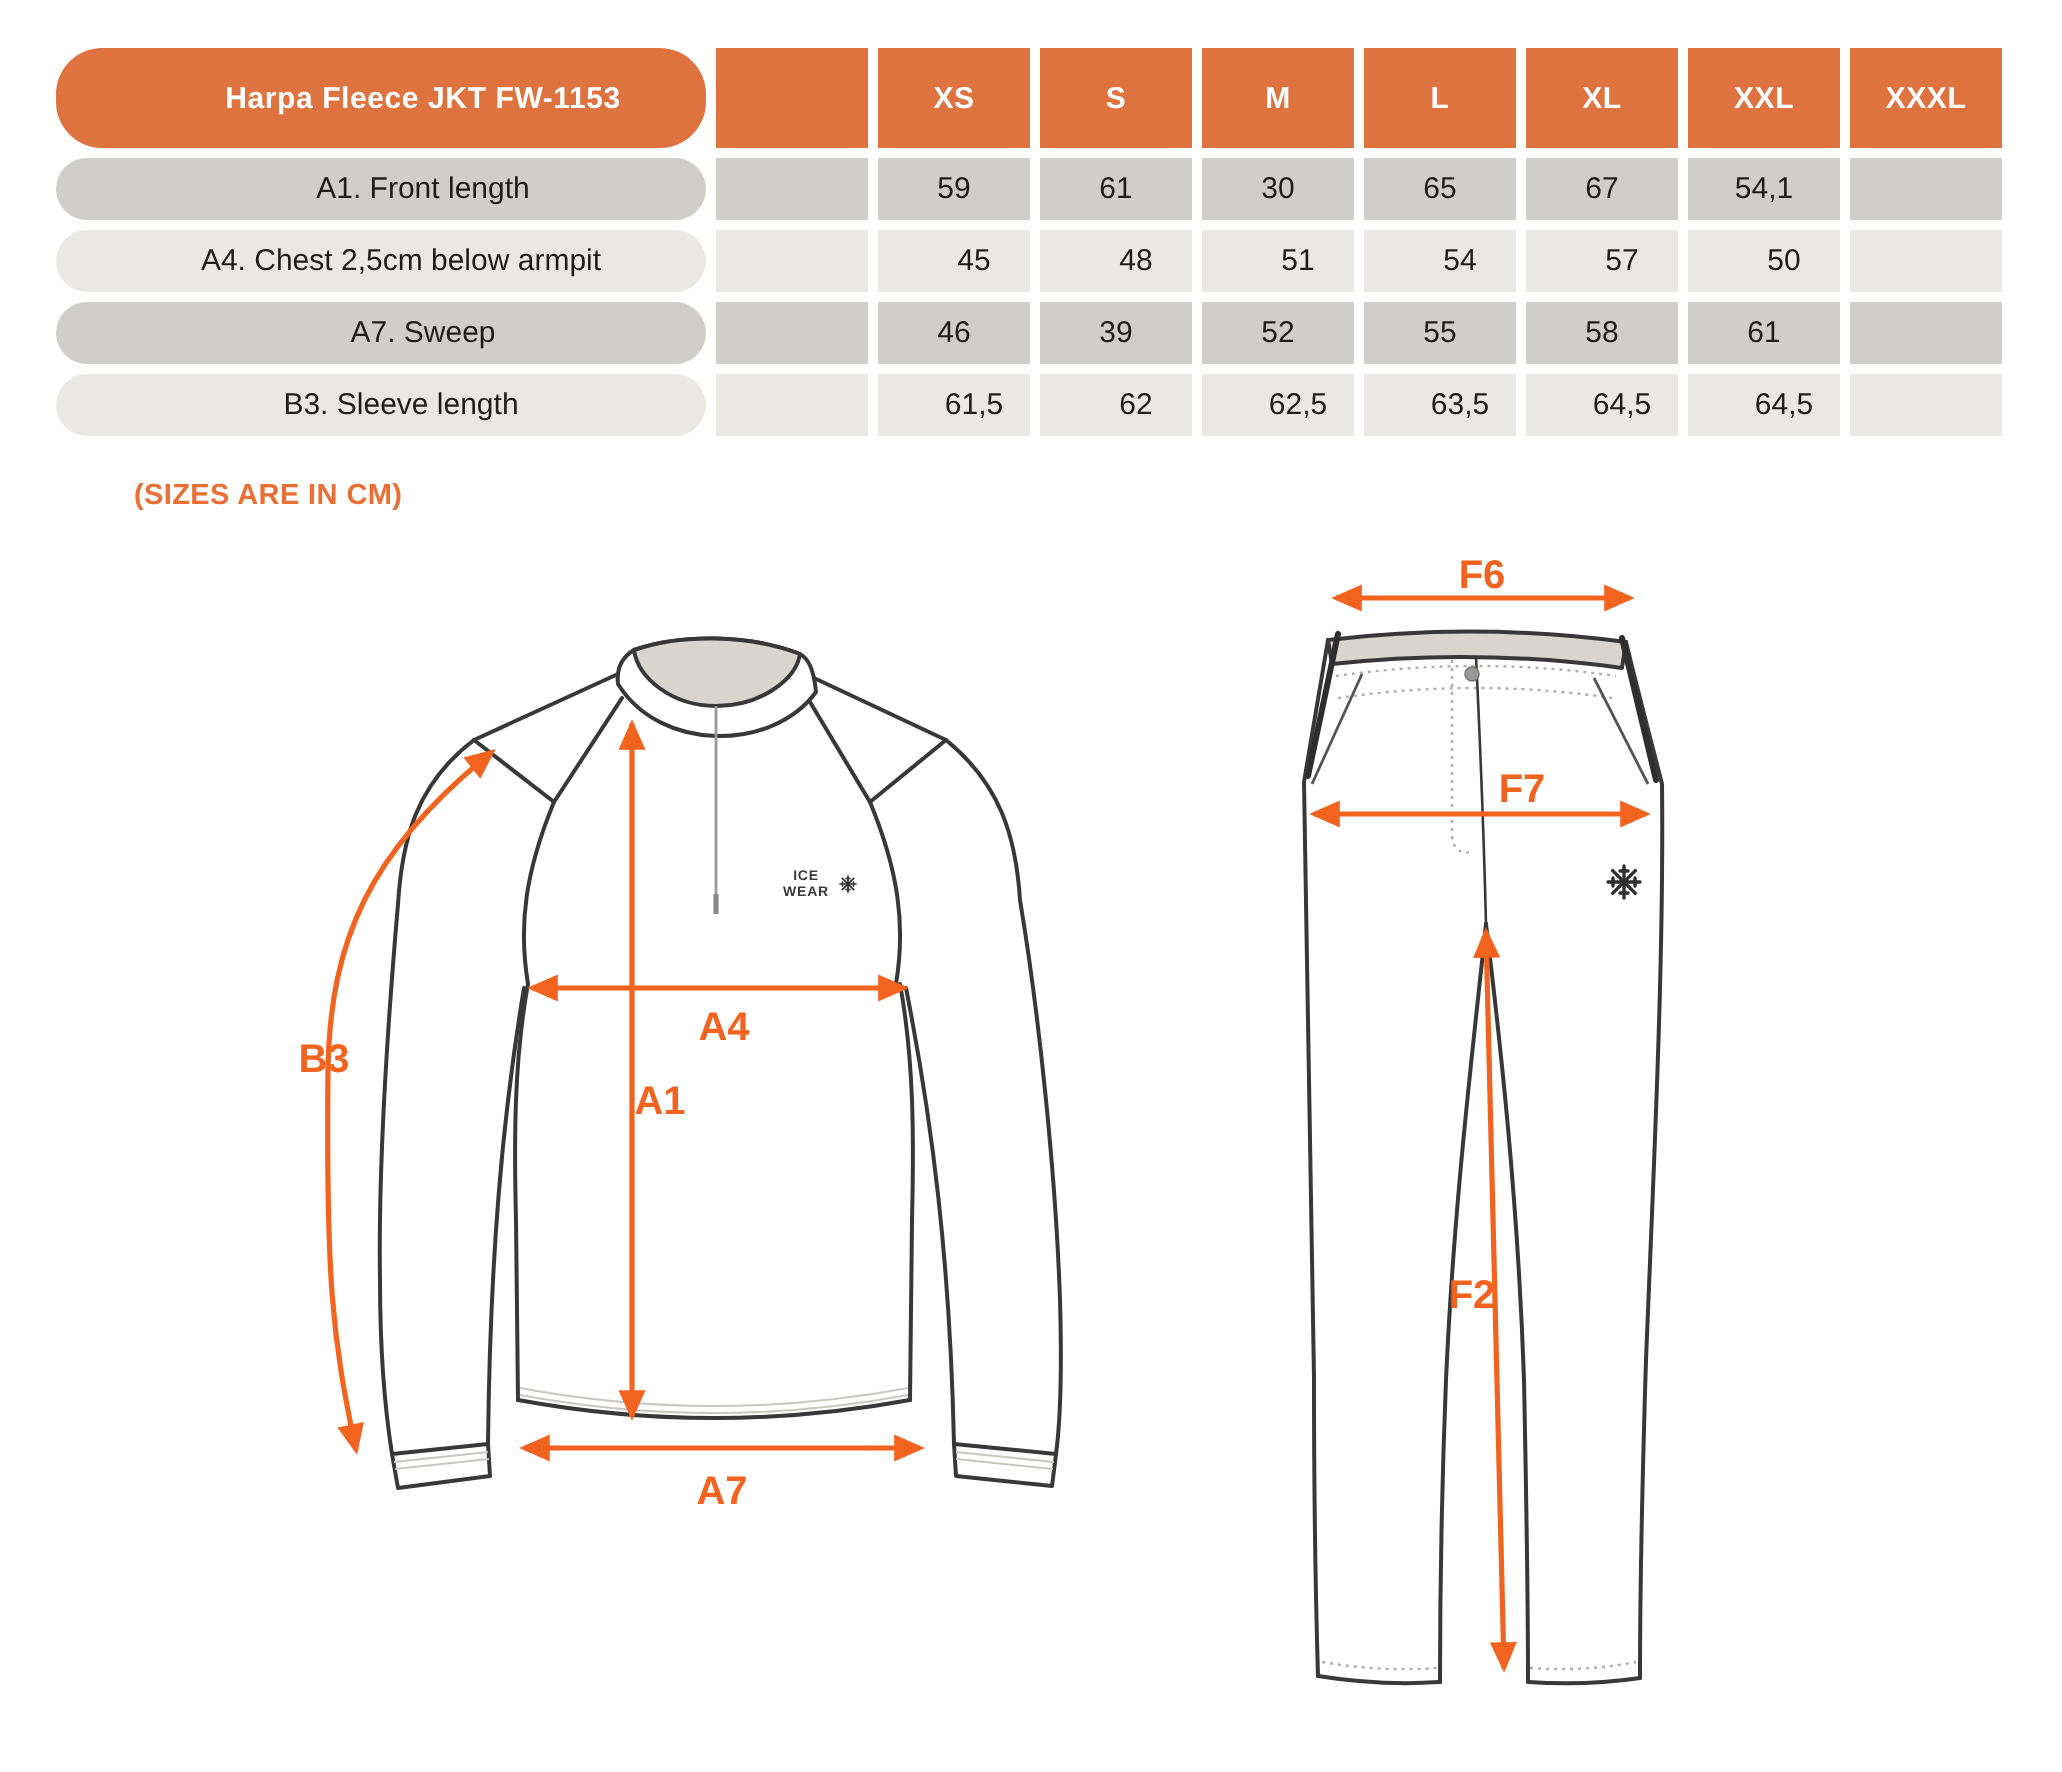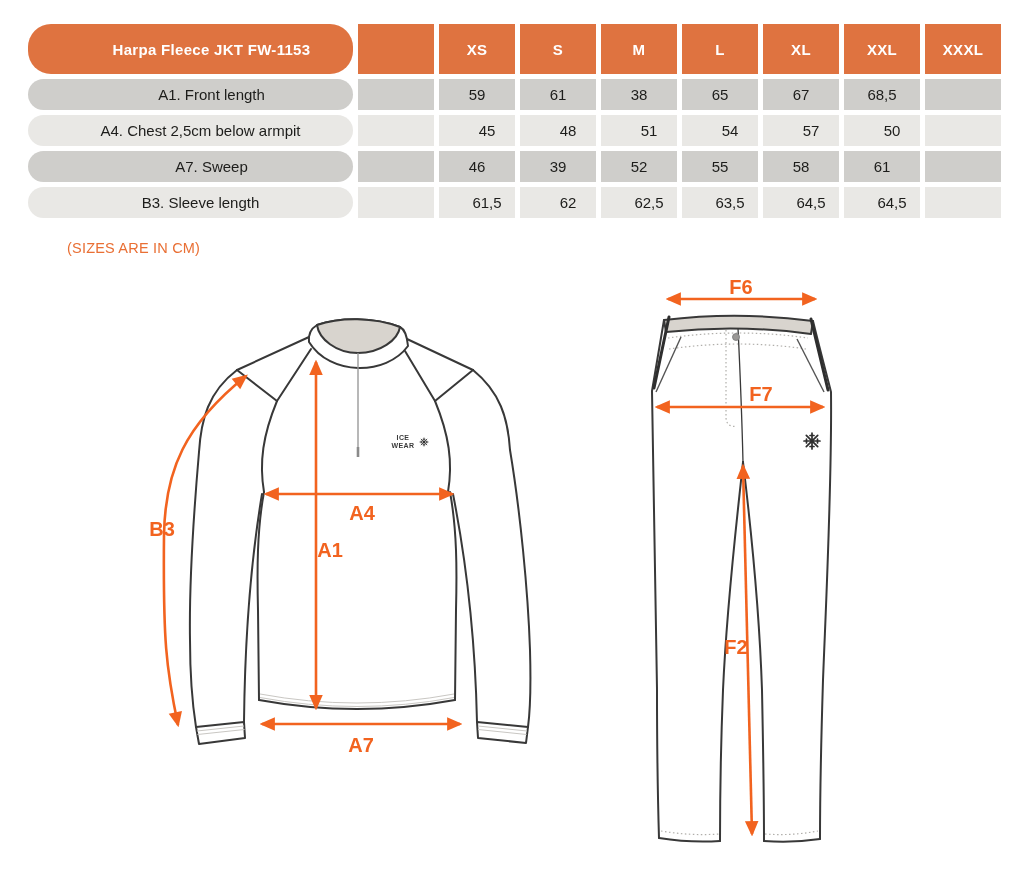--- a/index.html
+++ b/index.html
@@ -16,21 +16,21 @@
   table.size-chart{position:absolute;left:23px;top:19px;border-collapse:separate;border-spacing:5px;}
   table.size-chart th{height:50px;background:var(--header-bg);color:var(--header-text);
     font-size:15px;font-weight:bold;text-align:center;letter-spacing:.3px;}
   table.size-chart td{height:31px;font-size:15px;color:var(--cell-text);text-align:center;}
   th.name,td.name{width:325px;text-align:left;padding-left:42px;border-radius:23px;}
   th.col,td.col{width:76px;}
   tr.dark td{background:var(--row-dark);margin-top:48px;}
   tr.light td{background:var(--row-light);padding-left:20px;}
 
   .units-note{position:absolute;left:67px;top:240px;font-size:14.5px;
-    color:var(--note);letter-spacing:.2px;}
+    color:var(--note);letter-spacing:.2px;font-weight:bold;}
 
   svg.diagrams{position:absolute;left:0;top:270px;}
   .garment{stroke:var(--line);stroke-width:2;fill:none;stroke-linejoin:round;stroke-linecap:round;}
   .garment-thin{stroke:var(--line);stroke-width:1.3;fill:none;}
   .grayfill{fill:var(--fill-gray);stroke:var(--line);stroke-width:2;stroke-linejoin:round;}
   .stitch{stroke:var(--stitch);stroke-width:1;fill:none;}
   .dotted{stroke:var(--faint);stroke-width:1.2;fill:none;stroke-dasharray:1.5 2.5;}
   .zip{stroke:#9a9a9a;stroke-width:1.4;fill:none;}
   .pocket{stroke:#2e2e2e;stroke-width:3;fill:none;stroke-linecap:round;}
   .pocket-open{stroke:#555;stroke-width:1.4;fill:none;}
@@ -55,24 +55,24 @@
       <th class="col">L</th>
       <th class="col">XL</th>
       <th class="col">XXL</th>
       <th class="col">XXXL</th>
     </tr>
     <tr class="dark">
       <td class="name">A1. Front length</td>
       <td class="col"></td>
       <td class="col">59</td>
       <td class="col">61</td>
-      <td class="col">38</td>
+      <td class="col">30</td>
       <td class="col">65</td>
       <td class="col">67</td>
-      <td class="col">68,5</td>
+      <td class="col">54,1</td>
       <td class="col"></td>
     </tr>
     <tr class="light">
       <td class="name">A4. Chest 2,5cm below armpit</td>
       <td class="col"></td>
       <td class="col">45</td>
       <td class="col">48</td>
       <td class="col">51</td>
       <td class="col">54</td>
       <td class="col">57</td>

